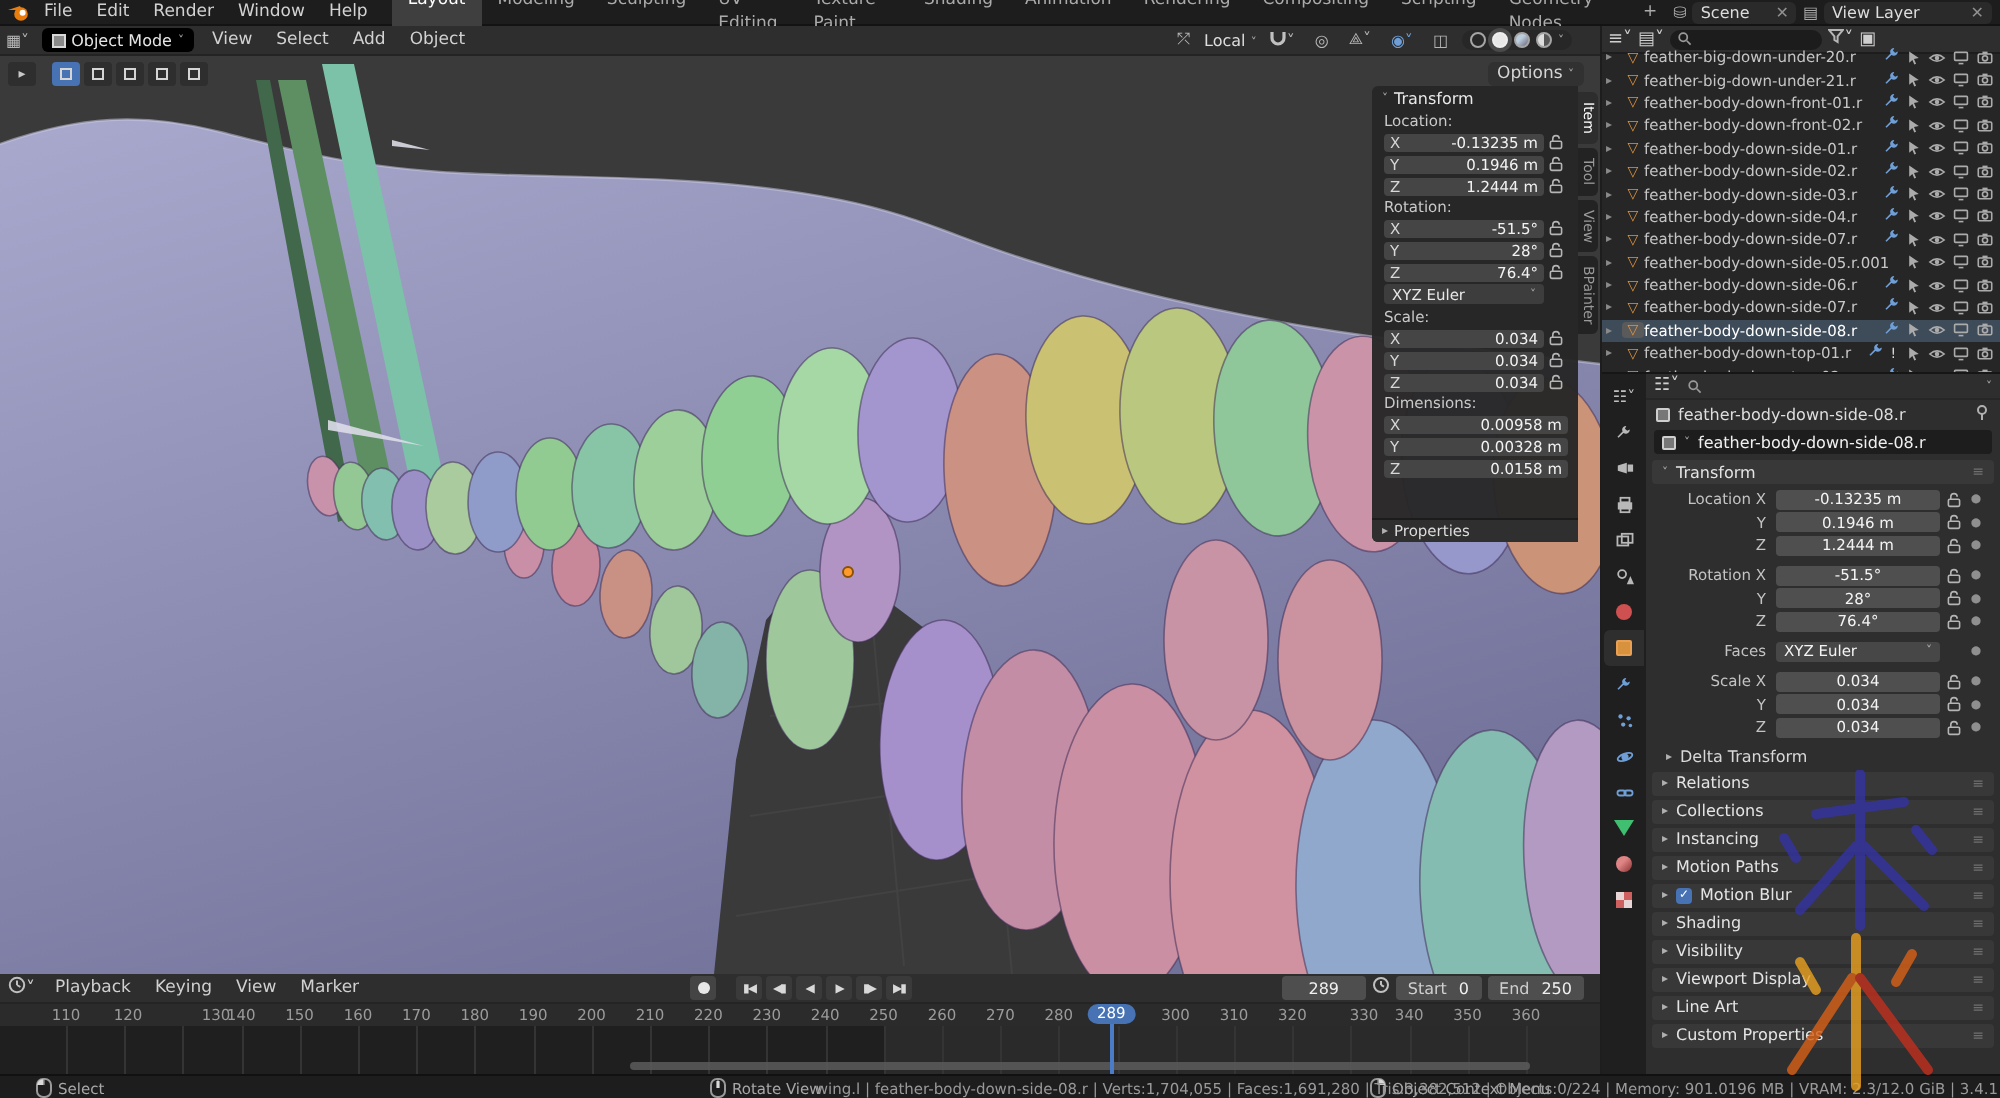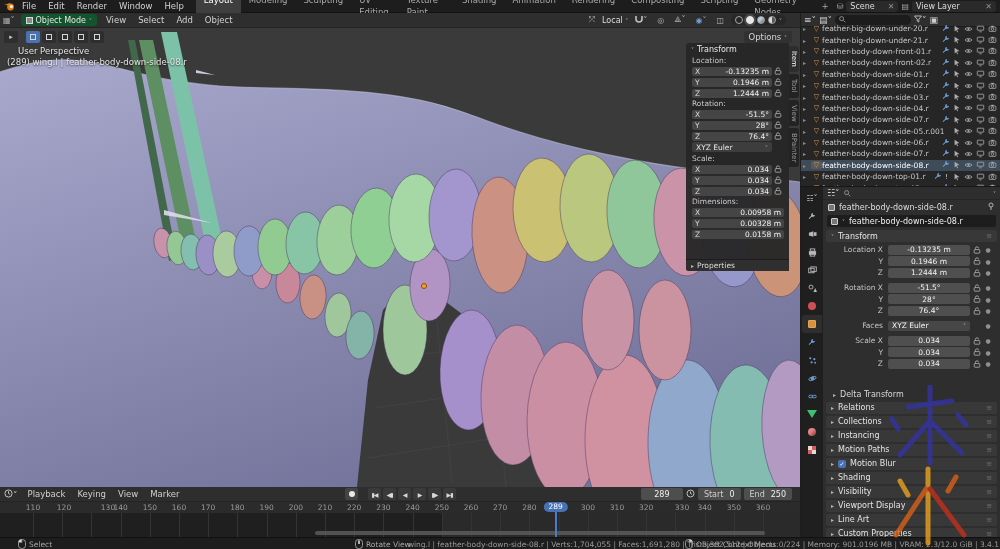--- a/index.html
+++ b/index.html
@@ -20,21 +20,21 @@
   .db-field .x { color:#909090; font-size:8px; }
   .mini-ic { color:#a8a8a8; font-size:8px; }
   
   #main { position:absolute; left:0; top:13px; width:1000px; height:524px; }
   #left-col { position:absolute; left:0; top:0; width:800px; height:524px; border-right:1px solid #101010; }
   #right-col { position:absolute; left:801px; top:0; width:199px; height:524px; }
   
   #viewport { position:absolute; left:0; top:0; width:800px; height:474px; overflow:hidden; background:#3a3a3a; }
   .vp-header { position:absolute; left:0; top:0; width:100%; height:15px; background:#2e2e2e; border-bottom:1px solid #232323; display:flex; align-items:center; z-index:30; }
   .vp-header .hdr-ic { color:#b5b5b5; font-size:8px; padding:0 3px; }
-  .mode-btn { display:flex; align-items:center; gap:3px; background:#14532d; border-radius:3px; height:12px; padding:0 5px; margin:0 3px; font-size:8px; color:#e5e5e5; }
+  .mode-btn { display:flex; align-items:center; gap:3px; background:#000000; border-radius:3px; height:12px; padding:0 5px; margin:0 3px; font-size:8px; color:#e5e5e5; }
   .cube-ic { width:7px; height:7px; border:1px solid #d8d8d8; background:#8a8a8a; }
   .vp-menus { display:flex; }
   .vp-right { margin-left:auto; display:flex; align-items:center; gap:4px; padding-right:14px; }
   .shading-pill { display:flex; align-items:center; gap:3px; background:#272727; border-radius:6px; padding:1px 4px; }
   .sh-circle { width:8px; height:8px; border-radius:50%; border:1px solid #a5a5a5; }
   .sh-circle.solid { background:#e8e8e8; border-color:#eee; box-shadow:0 0 0 2px #4a4a4a; }
   .sh-circle.material { background:linear-gradient(135deg,#bcd 40%,#667 100%); }
   .sh-circle.rendered { background:linear-gradient(90deg,#ddd 50%,#555 50%); }
   #scene-wrap { position:absolute; left:0; top:15px; width:800px; height:459px; }
   #toolrow { position:absolute; left:4px; top:18px; display:flex; gap:2px; z-index:20; }
@@ -109,21 +109,21 @@
   .sect-hdr .cb { width:8px; height:8px; background:#4772b3; border-radius:2px; color:#fff; font-size:6px; display:flex; align-items:center; justify-content:center; }
   #transform-body { padding:2px 3px 2px 3px; }
   .pr-row { display:flex; align-items:center; height:11px; margin-bottom:0.5px; }
   .pr-row.gap { margin-top:4px; }
   .pr-label { width:62px; text-align:right; padding-right:5px; color:#c3c3c3; font-size:7.5px; }
   .pr-field { width:82px; background:#4f4f4f; border-radius:2px; height:10px; display:flex; align-items:center; justify-content:center; color:#f4f4f4; font-size:7.5px; position:relative; }
   .pr-field.drop { justify-content:flex-start; padding:0 4px; background:#474747; }
   .pr-field.drop .cev { margin-left:auto; color:#b5b5b5; }
   .pr-lock { width:13px; display:flex; justify-content:center; }
   .pr-dot { width:10px; color:#8f8f8f; font-size:6px; text-align:center; }
-  .subsect { margin:17px 3px 0 10px; height:11px; display:flex; align-items:center; gap:4px; color:#d8d8d8; font-size:8px; }
+  .subsect { margin:1px 3px 0 10px; height:11px; display:flex; align-items:center; gap:4px; color:#d8d8d8; font-size:8px; }
   .cev { font-size:6px; color:#b0b0b0; }
   .dis-ar { font-size:6px; color:#b0b0b0; }
   
   #statusbar { position:absolute; left:0; top:537px; width:1000px; height:12px; background:#1d1d1d; border-top:1px solid #111; font-size:7.5px; color:#a8a8a8; }
   .sb-hint { position:absolute; top:1px; display:flex; align-items:center; gap:3px; }
   #sb-stats { position:absolute; right:1px; top:2px; color:#9a9a9a; }
   
   #watermark { position:absolute; left:878px; top:385px; width:100px; height:162px; z-index:50; pointer-events:none; opacity:.9; }
 </style>
 </head>
@@ -296,24 +296,20 @@
             </span>
           <span class="tool-btn">
               <span class="sq"></span>
             </span>
           <span class="tool-btn">
               <span class="sq"></span>
             </span>
         </div>
         <span id="options-btn"><span>Options</span> <span class="cev">˅</span></span>
 
-        <div id="vp-text">
-          <div class="l1">User Perspective</div>
-          <div class="l2">(289) wing.l | feather-body-down-side-08.r</div>
-        </div>
 
         <div id="npanel">
           <div class="np-hdr">
             <span class="cev">˅</span>
               <span>Transform</span>
           </div>
           <div class="np-body" id="np-body">
               <div class="np-grp-label">Location:</div>
               <div class="np-row">
                 <div class="np-field">

